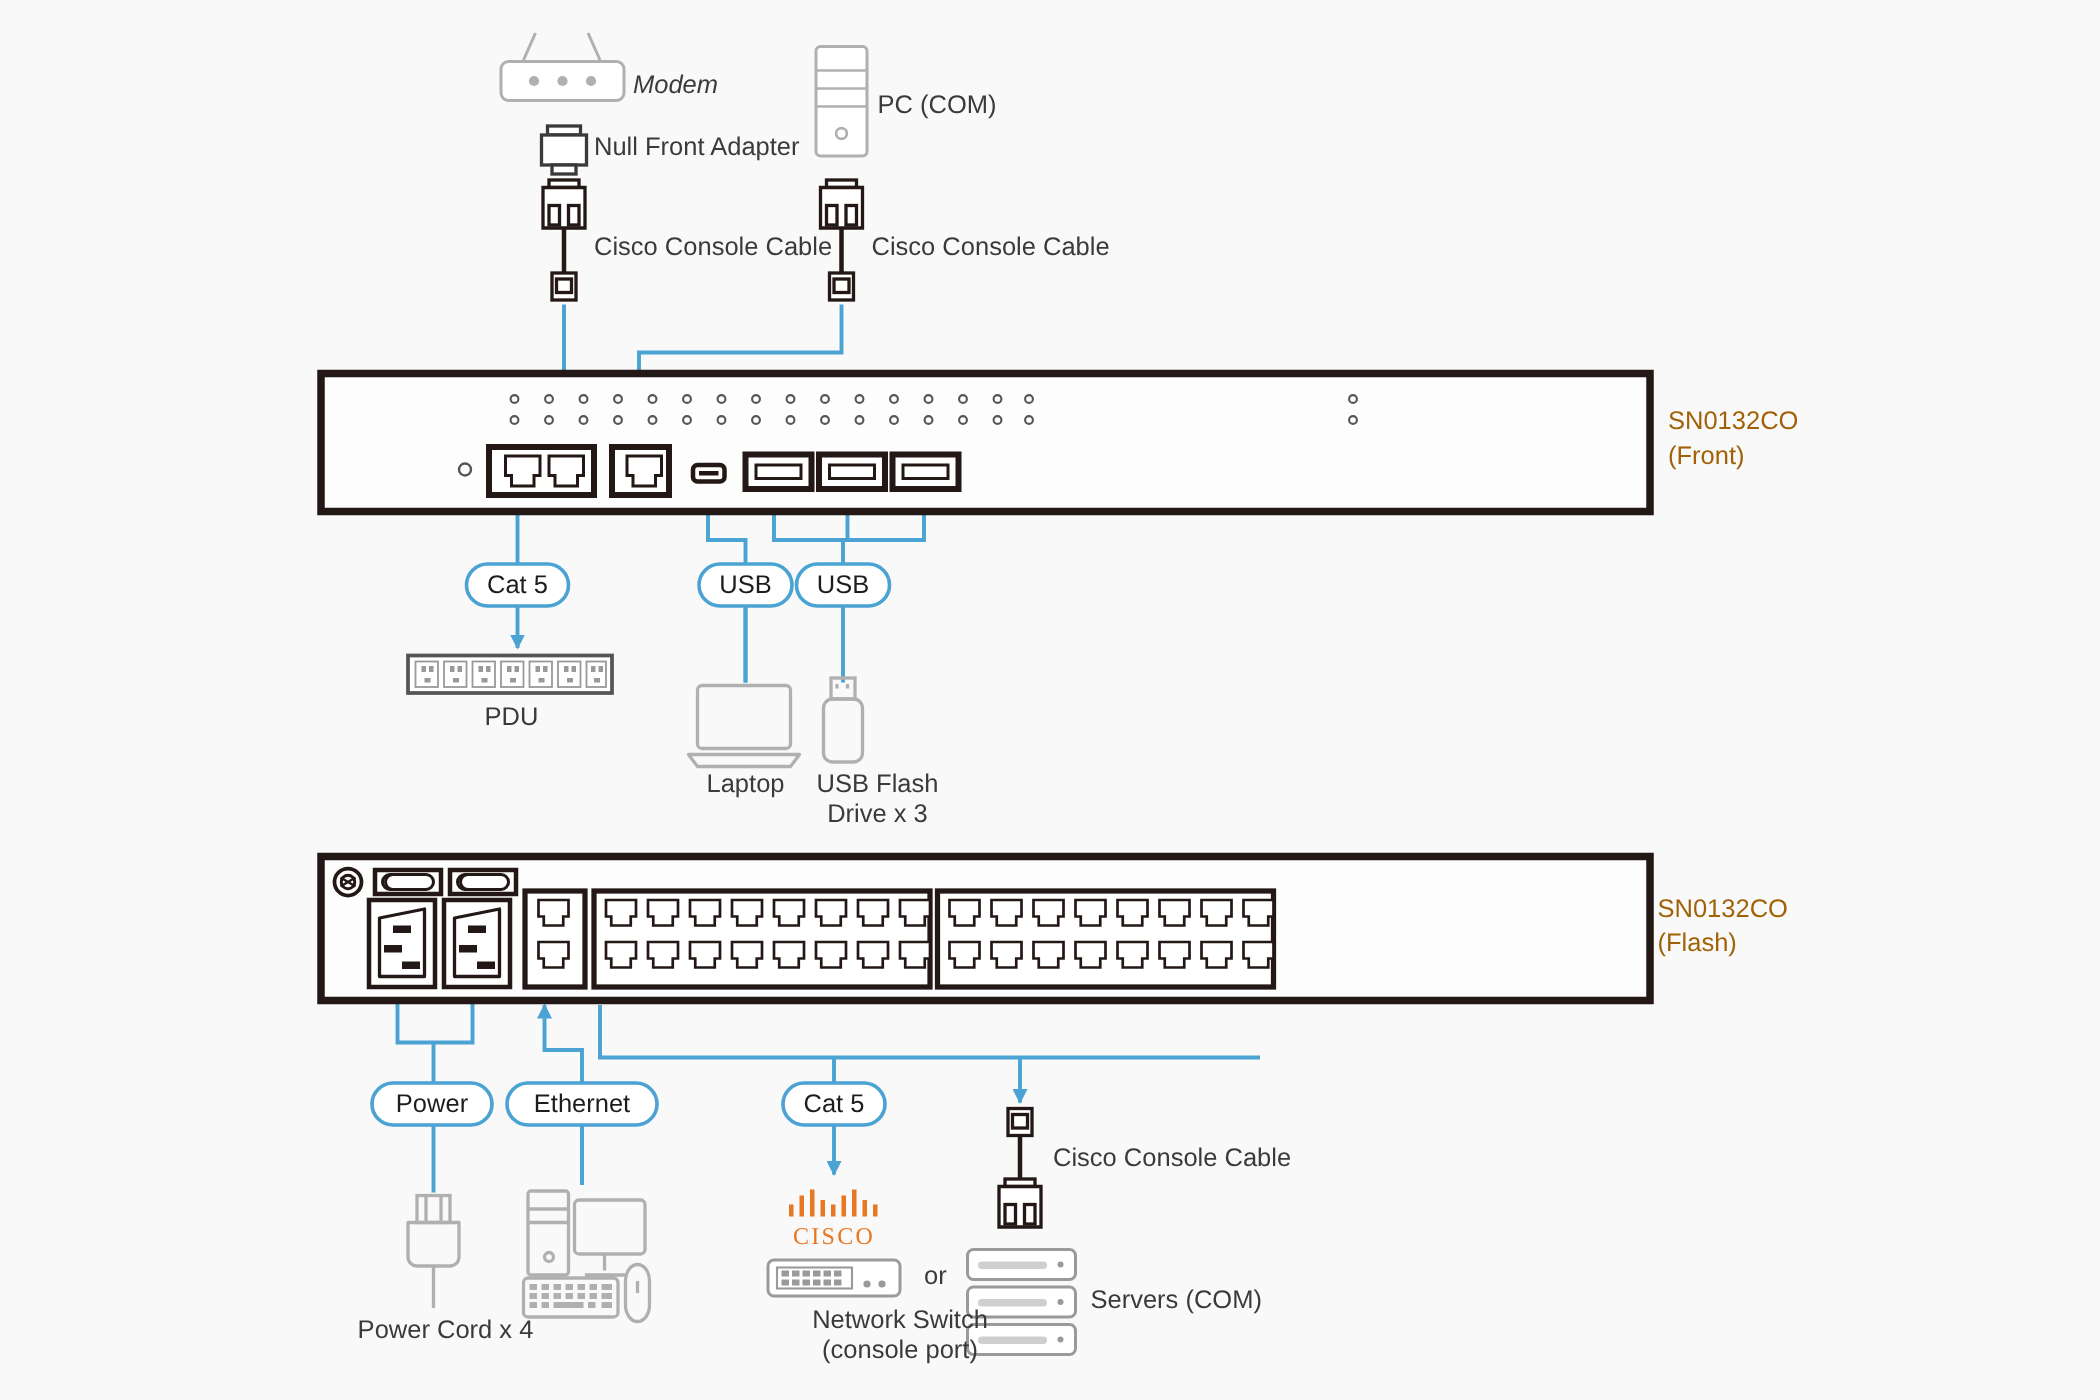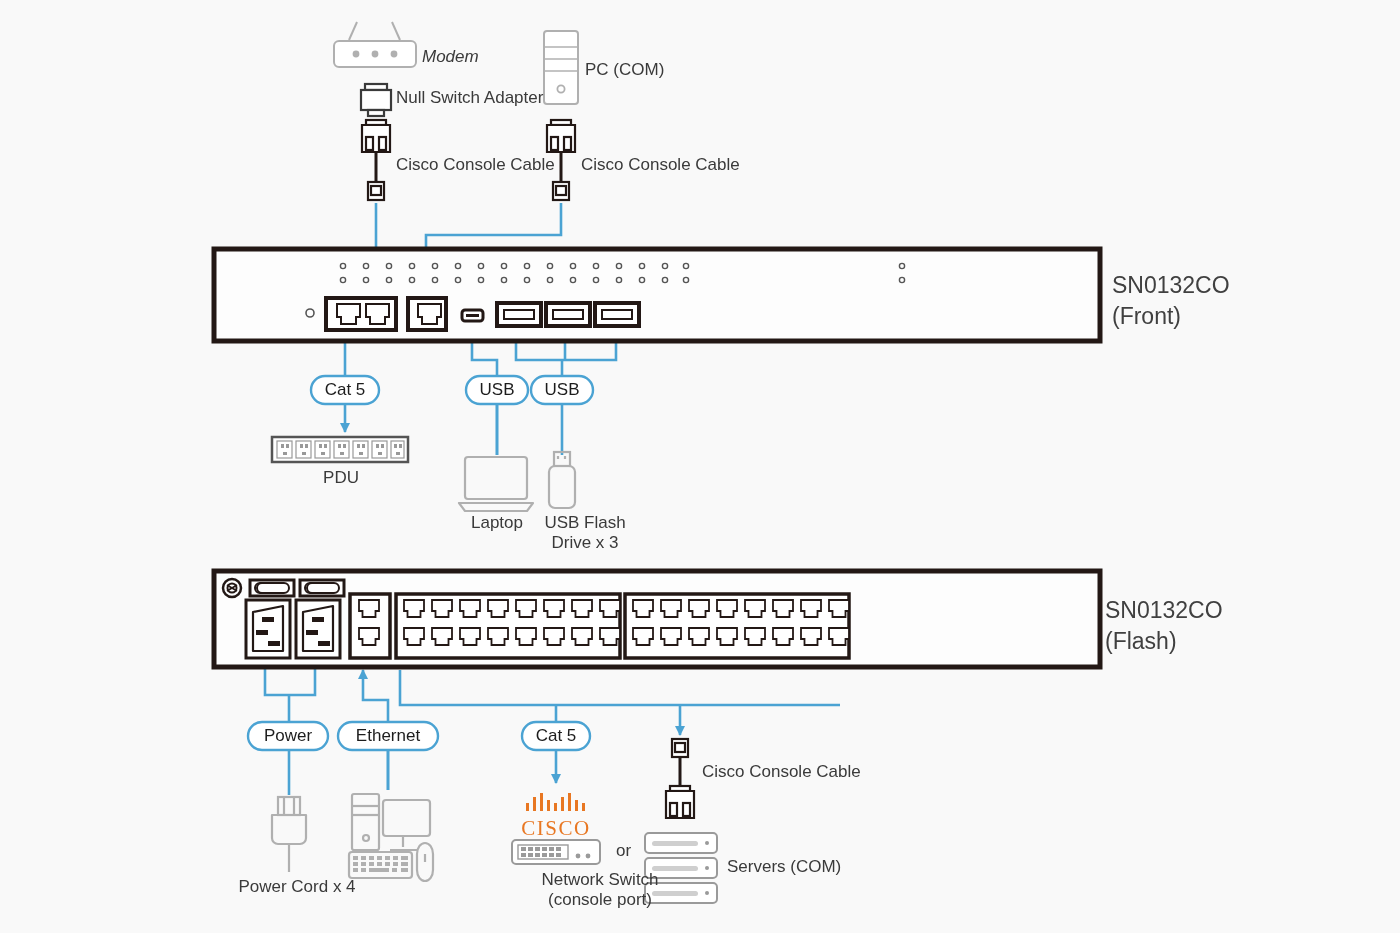--- a/index.html
+++ b/index.html
@@ -2,23 +2,23 @@
 <html><head>
 <meta charset="utf-8">
 <style>
   html,body{margin:0;padding:0;}
   body{width:1400px;height:933px;background:#f9f9f9;
        font-family:"Liberation Sans","DejaVu Sans",sans-serif;overflow:hidden;}
   #stage{position:relative;width:1400px;height:933px;}
   svg.layer{position:absolute;left:0;top:0;width:1400px;height:933px;}
   .lbl{position:absolute;color:#3a3a3a;font-size:17px;line-height:1.18;white-space:pre;}
   .lbl.c{text-align:center;transform:translateX(-50%);}
-  .dev-title{position:absolute;color:#404040;font-size:23px;line-height:1.35;white-space:pre;}
+  .dev-title{position:absolute;color:#a16207;font-size:17px;line-height:1.35;white-space:pre;}
   .pill-text{font-size:17px;fill:#1d1d1d;font-family:"Liberation Sans","DejaVu Sans",sans-serif;}
-  .cisco-word{position:absolute;color:#e87722;font-size:21px;letter-spacing:1.5px;
+  .cisco-word{position:absolute;color:#e87722;font-size:16px;letter-spacing:1.5px;
               font-family:"Liberation Serif","DejaVu Serif",serif;transform:translateX(-50%);}
 </style>
 </head>
 <body>
 
 <div id="stage">
 
   <svg class="layer" viewBox="0 0 1400 933">
     <defs>
       <marker id="ar-down" markerWidth="12" markerHeight="12" refX="5" refY="9" orient="0" markerUnits="userSpaceOnUse">
@@ -422,21 +422,21 @@
       </g>
       <g>
         <rect x="522" y="722" width="68" height="28" rx="14" fill="#fff" stroke="#4ba3d3" stroke-width="2.4"></rect>
         <text class="pill-text" x="556" y="741" text-anchor="middle">Cat 5</text>
       </g>
     </g>
   </svg>
 
   <div class="lbl" style="left:422px;top:47px;font-style:italic;">Modem</div>
   <div class="lbl" style="left:585px;top:60px;">PC (COM)</div>
-  <div class="lbl" style="left:396px;top:88px;">Null Switch Adapter</div>
+  <div class="lbl" style="left:396px;top:88px;">Null Front Adapter</div>
   <div class="lbl" style="left:396px;top:155px;">Cisco Console Cable</div>
   <div class="lbl" style="left:581px;top:155px;">Cisco Console Cable</div>
 
   <div class="dev-title" style="left:1112px;top:270px;"><span>SN0132CO</span><br><span>(Front)</span></div>
   <div class="dev-title" style="left:1105px;top:595px;"><span>SN0132CO</span><br><span>(Flash)</span></div>
 
   <div class="lbl c" style="left:341px;top:468px;">PDU</div>
   <div class="lbl c" style="left:497px;top:513px;">Laptop</div>
   <div class="lbl c" style="left:585px;top:513px;">USB Flash
 Drive x 3</div>

